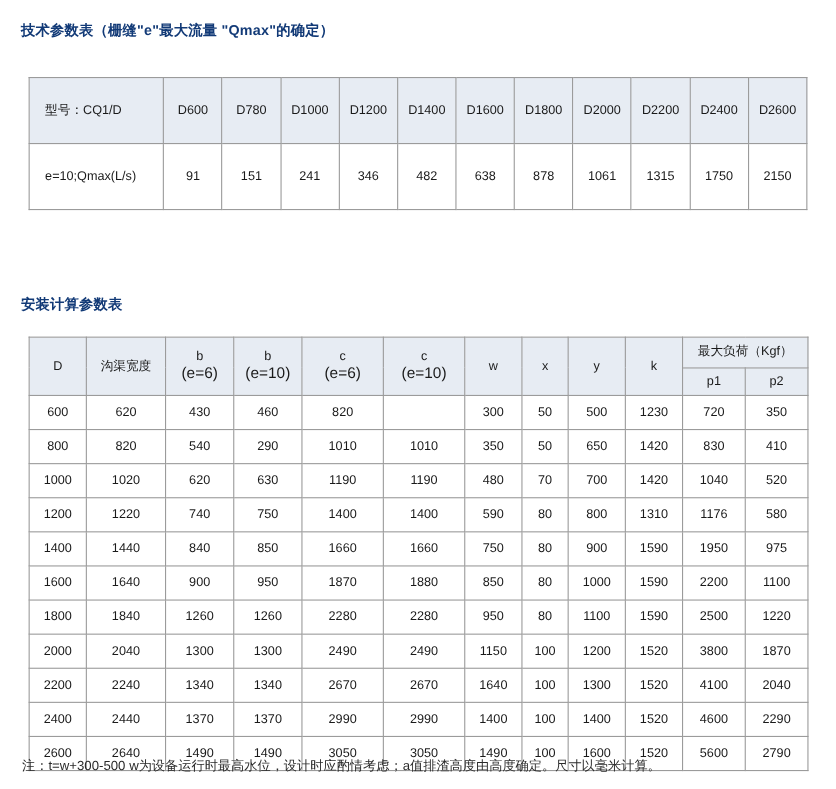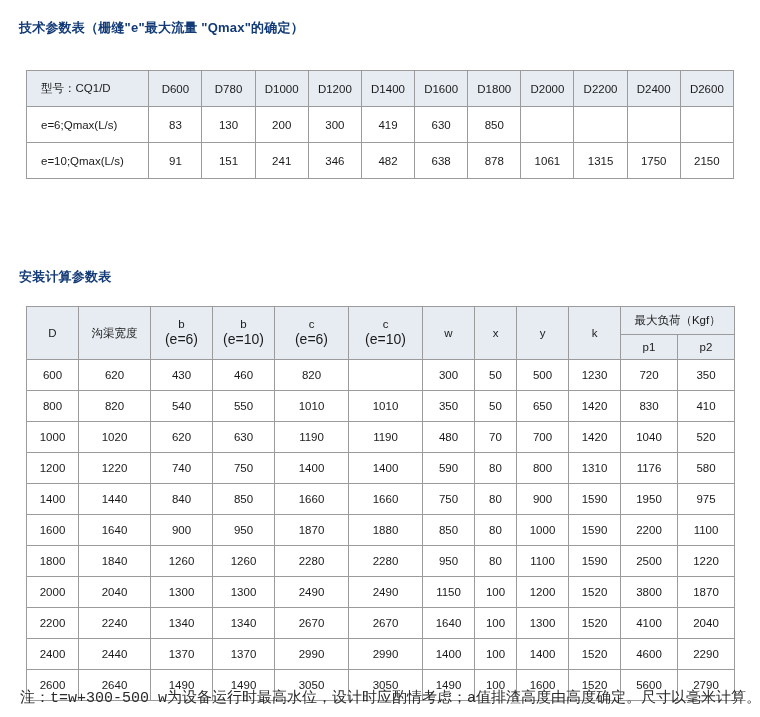--- a/index.html
+++ b/index.html
@@ -38,21 +38,21 @@
     left: 26px;
     top: 70px;
     width: 708px;
     font-size: 11.5px;
   }
   #tech-table td, #tech-table th {
     border: 1px solid #9b9b9b;
     text-align: center;
     vertical-align: middle;
     height: 27px;
-    padding: 4px 2px;
+    padding: 16px 2px;
     font-weight: normal;
   }
   #tech-table thead td {
     background: #e7ecf3;
   }
   #tech-table .label-cell {
     text-align: left;
     padding-left: 14px;
     width: 122px;
   }
@@ -86,24 +86,23 @@
   }
   #install-table tbody td {
     height: 30px;
   }
   .sub2 { font-size: 14px; }
 
   #note {
     position: absolute;
     left: 20px;
     top: 688px;
-    font-size: 15px;
+    font-size: 12px;
     color: #2a2a2a;
     white-space: nowrap;
-    font-family: Liberation Mono, monospace;
   }
 </style>
 </head>
 <body>
 
 <div class="section-title" id="title-tech">技术参数表（栅缝"e"最大流量 "Qmax"的确定）</div>
 
 <table id="tech-table">
   <colgroup>
     <col style="width:122px">
@@ -129,34 +128,20 @@
       <td class="datacell">D1400</td>
       <td class="datacell">D1600</td>
       <td class="datacell">D1800</td>
       <td class="datacell">D2000</td>
       <td class="datacell">D2200</td>
       <td class="datacell">D2400</td>
       <td class="datacell">D2600</td>
     </tr>
   </thead>
   <tbody>
-    <tr>
-      <td class="label-cell">e=6;Qmax(L/s)</td>
-      <td>83</td>
-      <td>130</td>
-      <td>200</td>
-      <td>300</td>
-      <td>419</td>
-      <td>630</td>
-      <td>850</td>
-      <td></td>
-      <td></td>
-      <td></td>
-      <td></td>
-    </tr>
     <tr>
       <td class="label-cell">e=10;Qmax(L/s)</td>
       <td>91</td>
       <td>151</td>
       <td>241</td>
       <td>346</td>
       <td>482</td>
       <td>638</td>
       <td>878</td>
       <td>1061</td>
@@ -227,21 +212,21 @@
         <td>50</td>
         <td>500</td>
         <td>1230</td>
         <td>720</td>
         <td>350</td>
       </tr>
       <tr>
         <td>800</td>
         <td>820</td>
         <td>540</td>
-        <td>550</td>
+        <td>290</td>
         <td>1010</td>
         <td>1010</td>
         <td>350</td>
         <td>50</td>
         <td>650</td>
         <td>1420</td>
         <td>830</td>
         <td>410</td>
       </tr>
       <tr>

